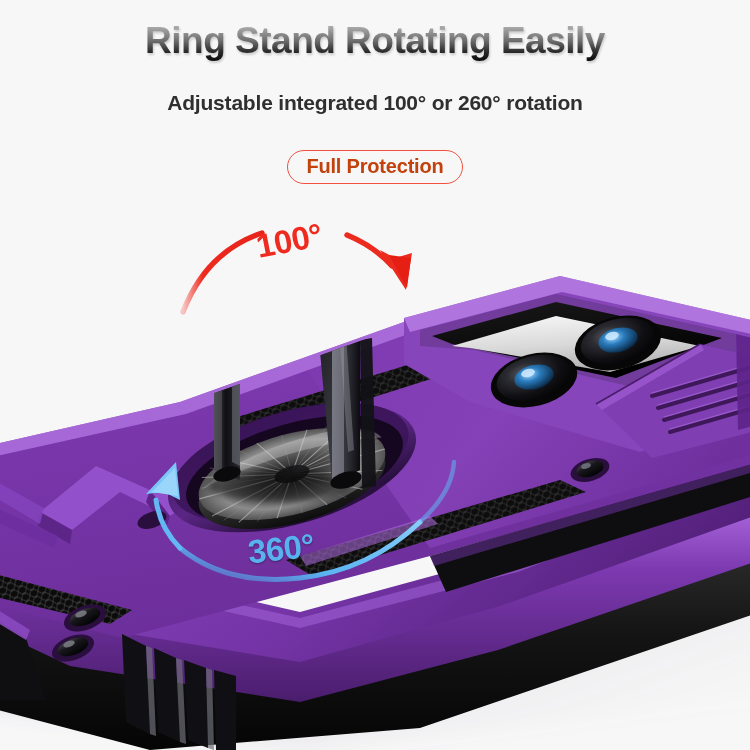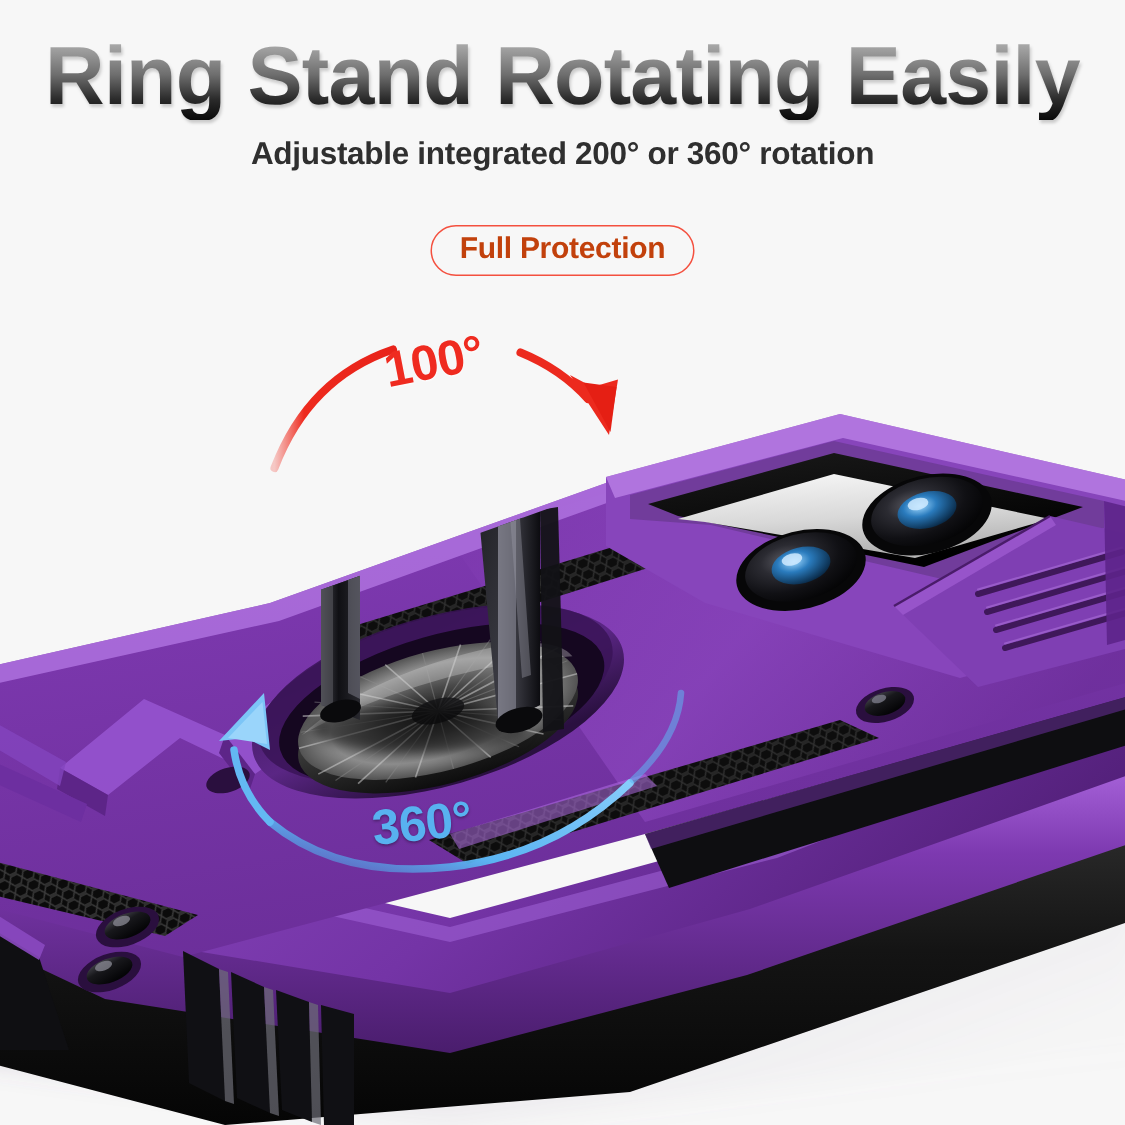--- a/index.html
+++ b/index.html
@@ -8,21 +8,21 @@
     background:#f7f7f7;
     font-family:"Liberation Sans", sans-serif;
     overflow:hidden;
   }
   #stage{position:relative;width:750px;height:750px;background:#f7f7f7;overflow:hidden;}
 
   
   .hdr{position:absolute;left:0;right:0;text-align:center;}
   #title{
     top:22px;
-    font-size:55px;
+    font-size:37px;
     font-weight:bold;
     letter-spacing:-0.5px;
     line-height:1.05;
     background:linear-gradient(to bottom,#bdbdbd 0%,#9a9a9a 22%,#6e6e6e 48%,#2b2b2b 76%,#0a0a0a 100%);
     -webkit-background-clip:text;
     background-clip:text;
     color:transparent;
     -webkit-text-fill-color:transparent;
     filter:drop-shadow(1px 2px 1px rgba(0,0,0,.18));
   }
@@ -68,21 +68,21 @@
 
   svg.overlay{position:absolute;left:0;top:0;width:750px;height:750px;pointer-events:none;}
   svg.art{position:absolute;left:0;top:0;width:750px;height:750px;}
 </style>
 </head>
 <body>
 
 <div id="stage">
 
   <div class="hdr" id="title">Ring Stand Rotating Easily</div>
-  <div class="hdr" id="subtitle">Adjustable integrated 200° or 360° rotation</div>
+  <div class="hdr" id="subtitle">Adjustable integrated 100° or 260° rotation</div>
   <div class="hdr" id="badge-row">
     <span id="badge">Full Protection</span>
   </div>
 
   <svg class="art" viewBox="0 0 750 750">
     <defs>
 
       <linearGradient id="gTopFace" x1="0" y1="0" x2="0.35" y2="1">
         <stop offset="0%" stop-color="#8f49c4"></stop>
         <stop offset="35%" stop-color="#7c38ae"></stop>

